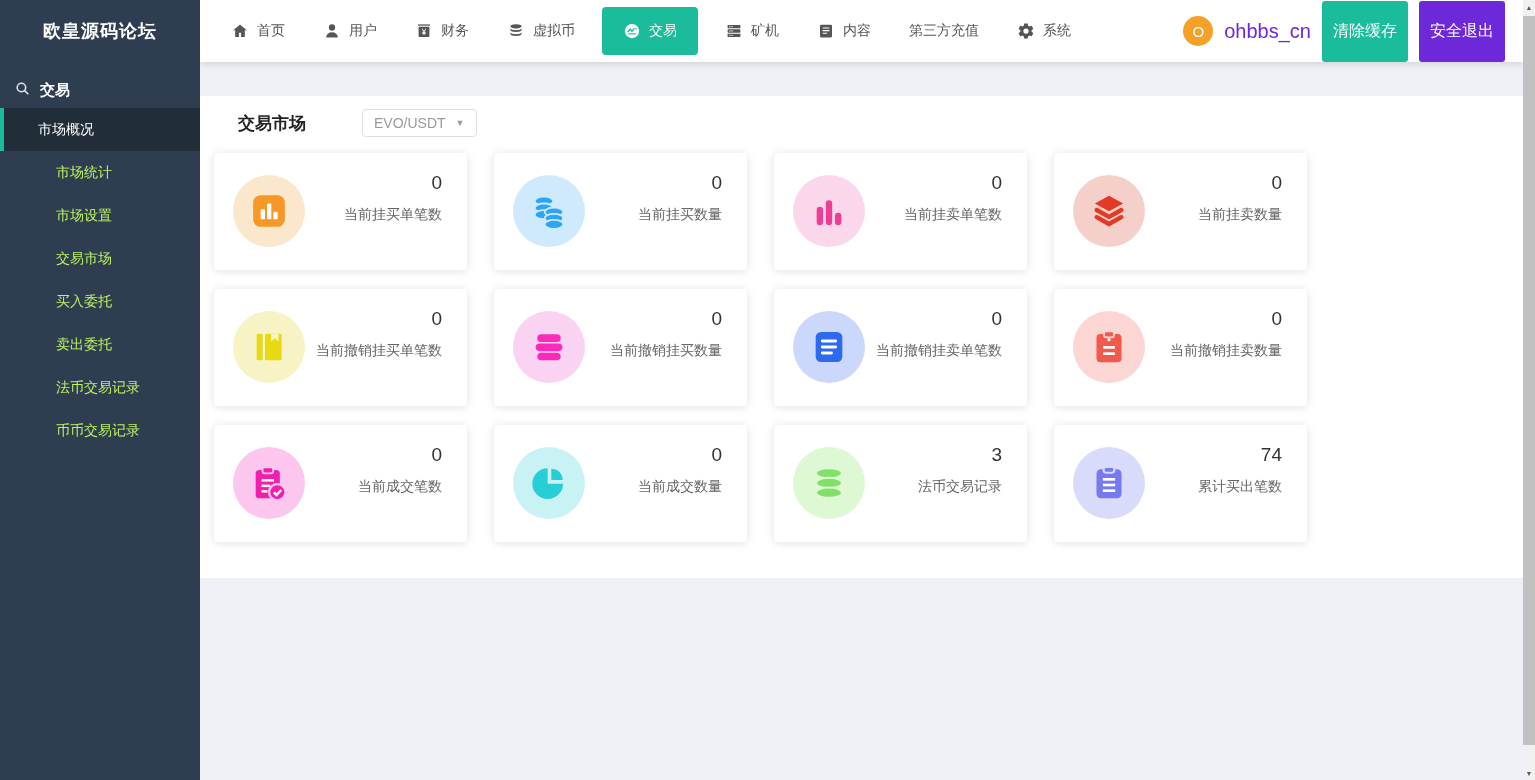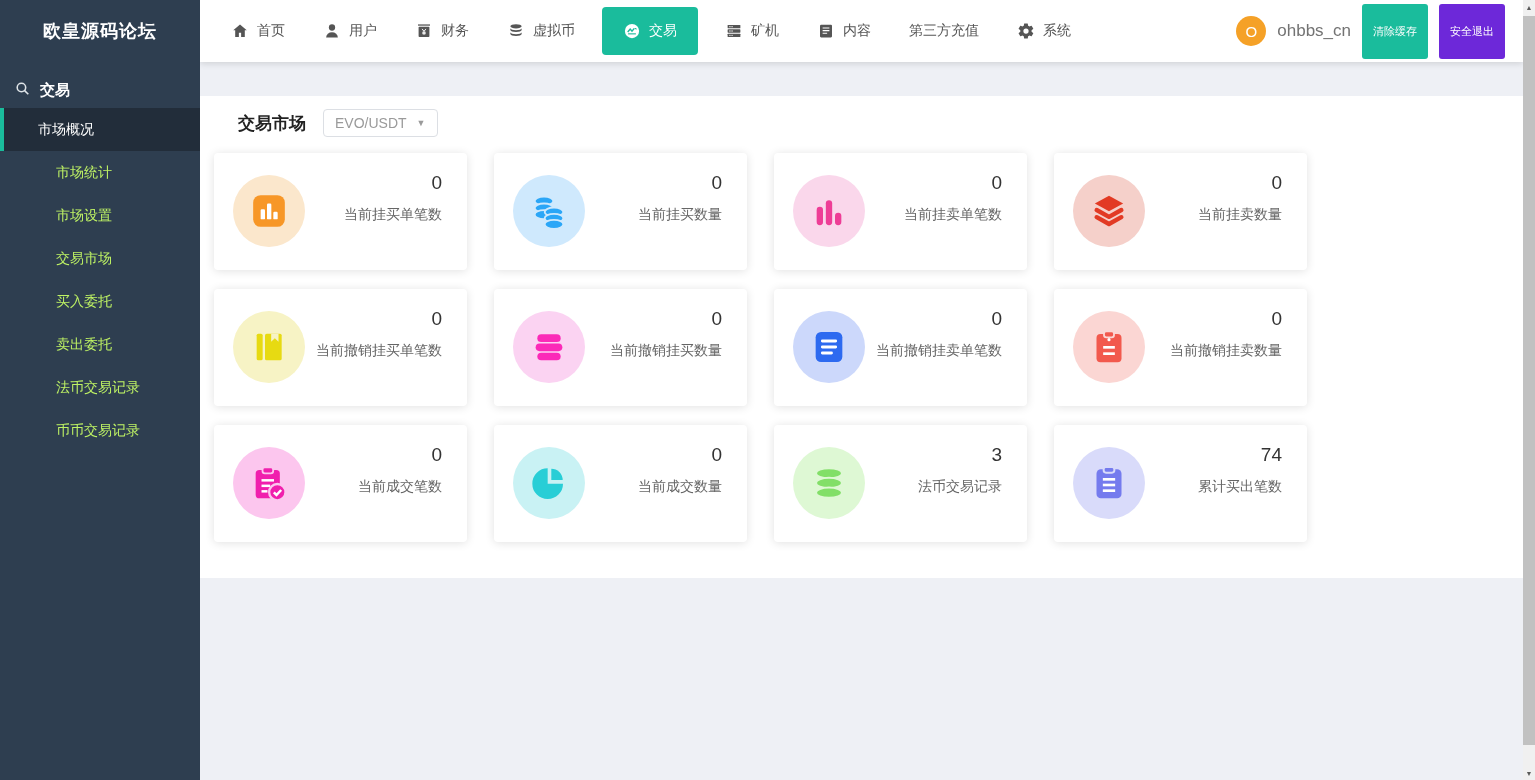--- a/index.html
+++ b/index.html
@@ -29,34 +29,34 @@
   .nav-item { display:flex; align-items:center; gap:8px; padding:0 19px;
     height:62px; font-size:14px; color:#555; cursor:pointer; white-space:nowrap; }
   .nav-item svg { width:18px; height:18px; fill:#555; display:block; }
   .nav-item.active { background:#1abc9c; color:#fff; height:48px;
     border-radius:4px; margin:0 8px; padding:0 21px; }
   .nav-right { margin-left:auto; display:flex; align-items:center; gap:11px;
     padding-right:18px; }
   .avatar { width:30px; height:30px; border-radius:50%; background:#f5a127;
     color:#fff; font-size:15px; display:flex; align-items:center;
     justify-content:center; cursor:pointer; }
-  .username { color:#737373; font-size:17px; cursor:pointer;text-align:center; }
-  .btn { border:none; color:#fff; font-size:11px; padding:20px 11px;
+  .username { color:#6d28d9; font-size:20px; cursor:pointer;text-align:center; }
+  .btn { border:none; color:#fff; font-size:16px; padding:20px 11px;
     border-radius:3px; cursor:pointer; font-family:inherit; }
   .btn-green { background:#1abc9c; }
   .btn-red { background:#6d28d9; }
   
   .panel { position:absolute; left:200px; top:96px; width:1323px; height:482px;
     background:#fff; z-index:1; }
   .panel-head { display:flex; align-items:center; gap:17px;
     padding:13px 0 0 38px; }
   .panel-title { font-size:17px; font-weight:bold; color:#222; }
   .select { display:inline-flex; align-items:center; gap:10px;
     border:1px solid #dcdfe4; border-radius:4px; padding:5px 11px;
-    background:#fff; color:#9a9a9a; font-size:14px; cursor:pointer; }
+    background:#fff; color:#9a9a9a; font-size:14px; cursor:pointer;margin-left:39px; }
   .select .caret { font-size:9px; color:#9a9a9a; }
   .stats { position:absolute; left:14px; top:57px;
     display:grid; grid-template-columns:repeat(4,253px);
     grid-auto-rows:117px; column-gap:27px; row-gap:19px; }
   .card { background:#fff; border-radius:4px; position:relative;
     box-shadow:0 1px 10px rgba(0,0,0,.12); }
   .chip { position:absolute; left:19px; top:22px; width:72px; height:72px;
     border-radius:50%; background:var(--chip);
     display:flex; align-items:center; justify-content:center; }
   .chip svg { width:40px; height:40px; display:block; }

